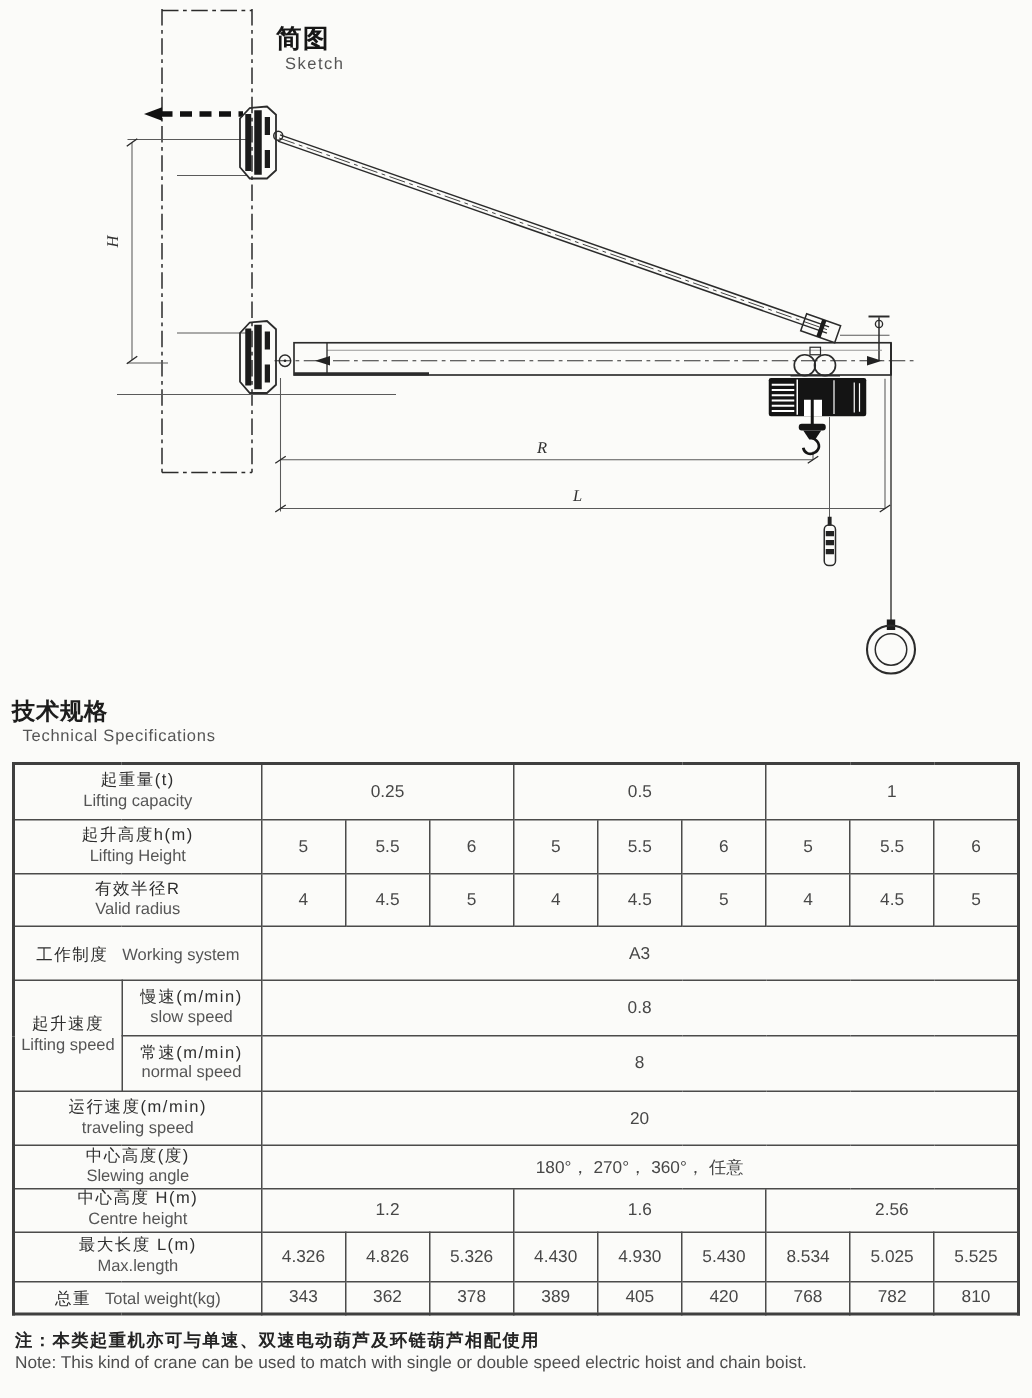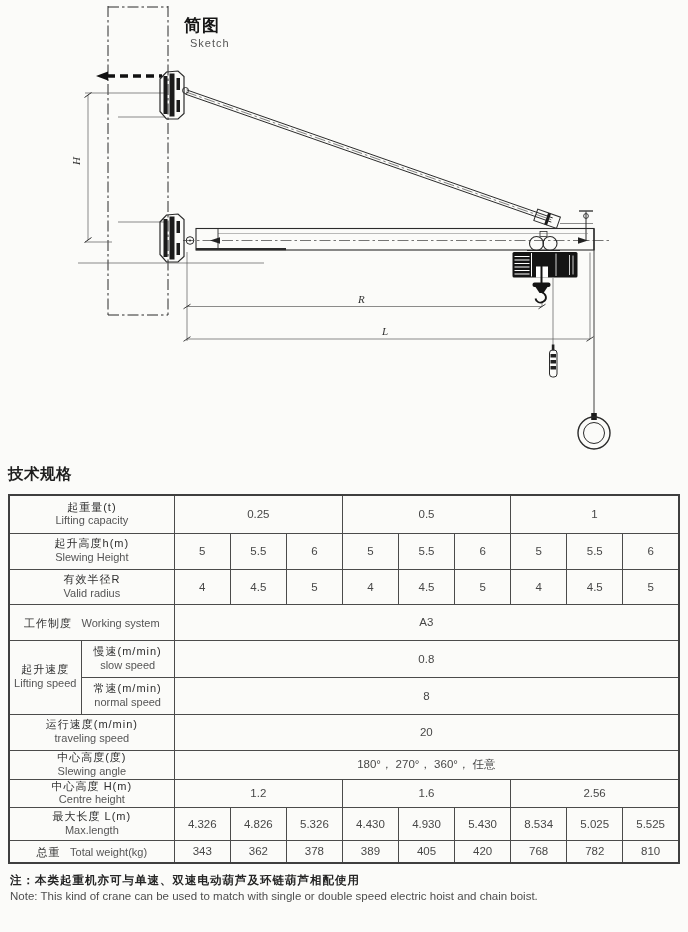--- a/index.html
+++ b/index.html
@@ -171,21 +171,21 @@
 
   <div class="sketch-title">
     <span>简图</span><span class="en">Sketch</span>
   </div>
   <span class="dim-label dim-h">H</span>
   <span class="dim-label dim-r">R</span>
   <span class="dim-label dim-l">L</span>
 </div>
 
 <div class="spec-title">
-  <span>技术规格</span>
+  <span>技术规格</span><span class="en">Technical Specifications</span>
 </div>
 
 <table class="spec">
   <colgroup>
     <col style="width:72px">
       <col style="width:93px">
     <col style="width:56px">
       <col style="width:56px">
       <col style="width:56px">
     <col style="width:56px">
@@ -201,21 +201,21 @@
         <span class="zh">起重量(t)</span>
         <span class="en">Lifting  capacity</span>
       </th>
       <td class="val" colspan="3">0.25</td>
       <td class="val" colspan="3">0.5</td>
       <td class="val" colspan="3">1</td>
     </tr>
     <tr class="h36">
       <th colspan="2">
         <span class="zh">起升高度h(m)</span>
-        <span class="en">Slewing  Height</span>
+        <span class="en">Lifting  Height</span>
       </th>
       <td class="val">5</td>
       <td class="val">5.5</td>
       <td class="val">6</td>
       <td class="val">5</td>
       <td class="val">5.5</td>
       <td class="val">6</td>
       <td class="val">5</td>
       <td class="val">5.5</td>
       <td class="val">6</td>

